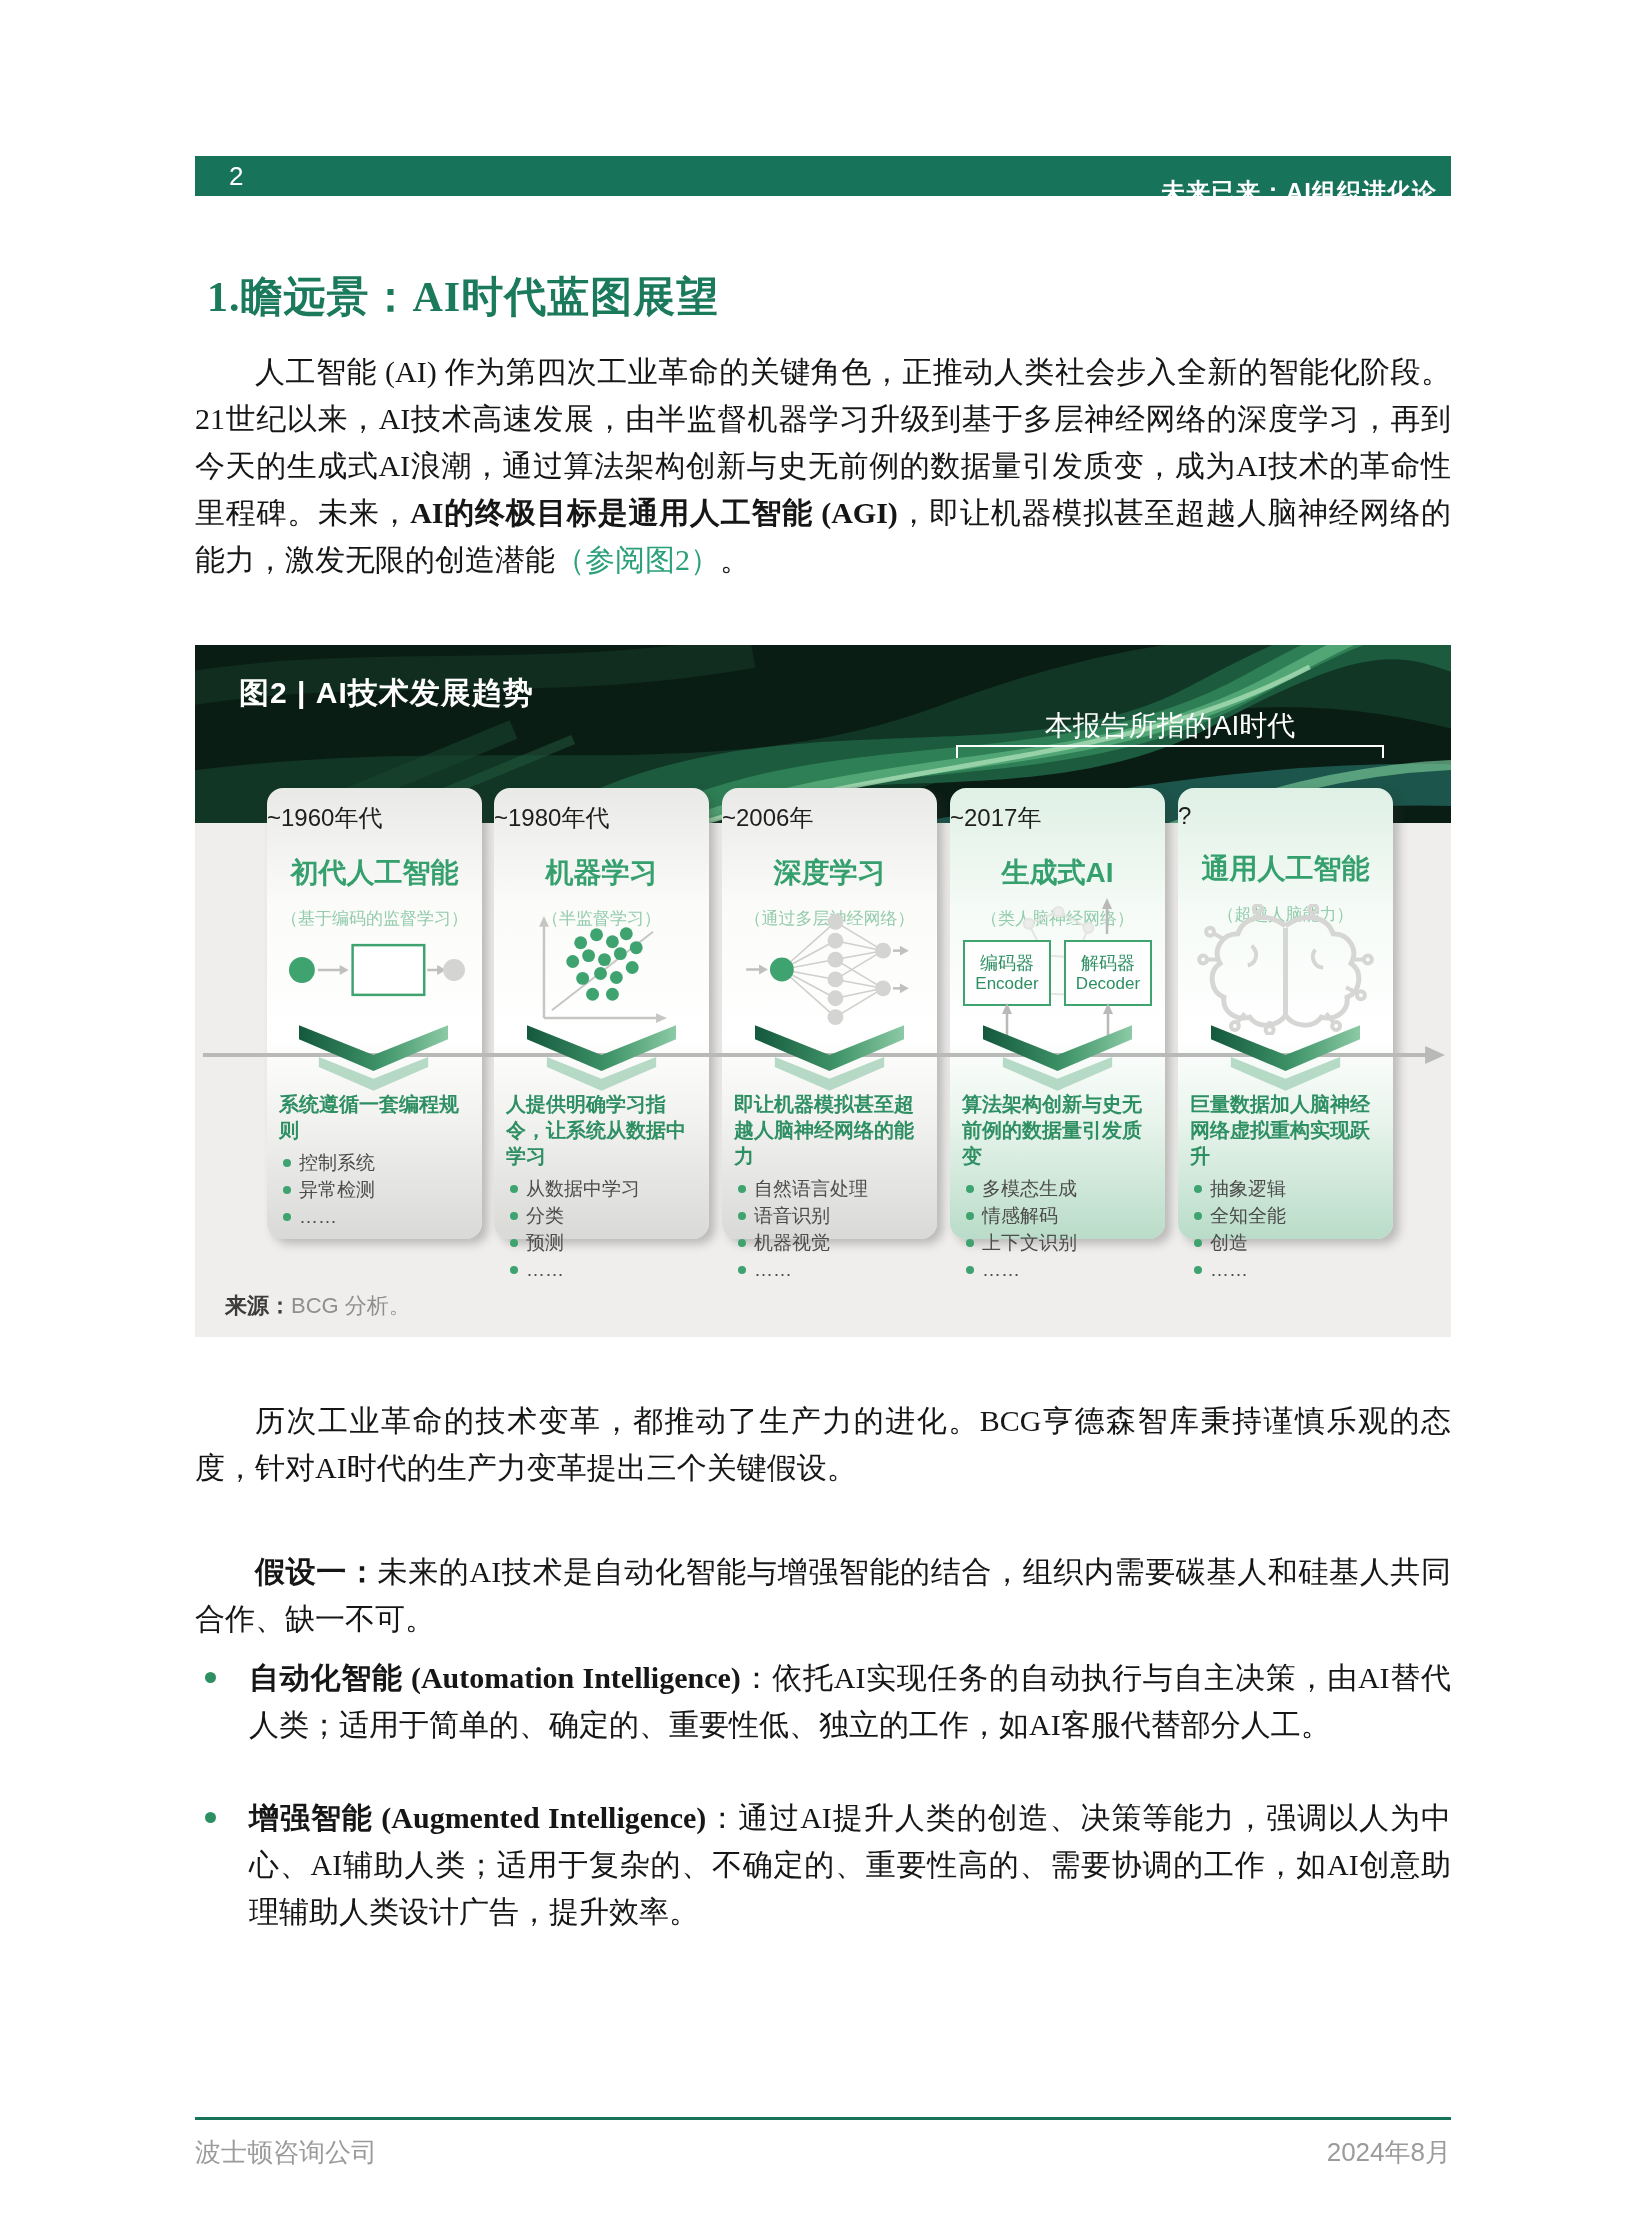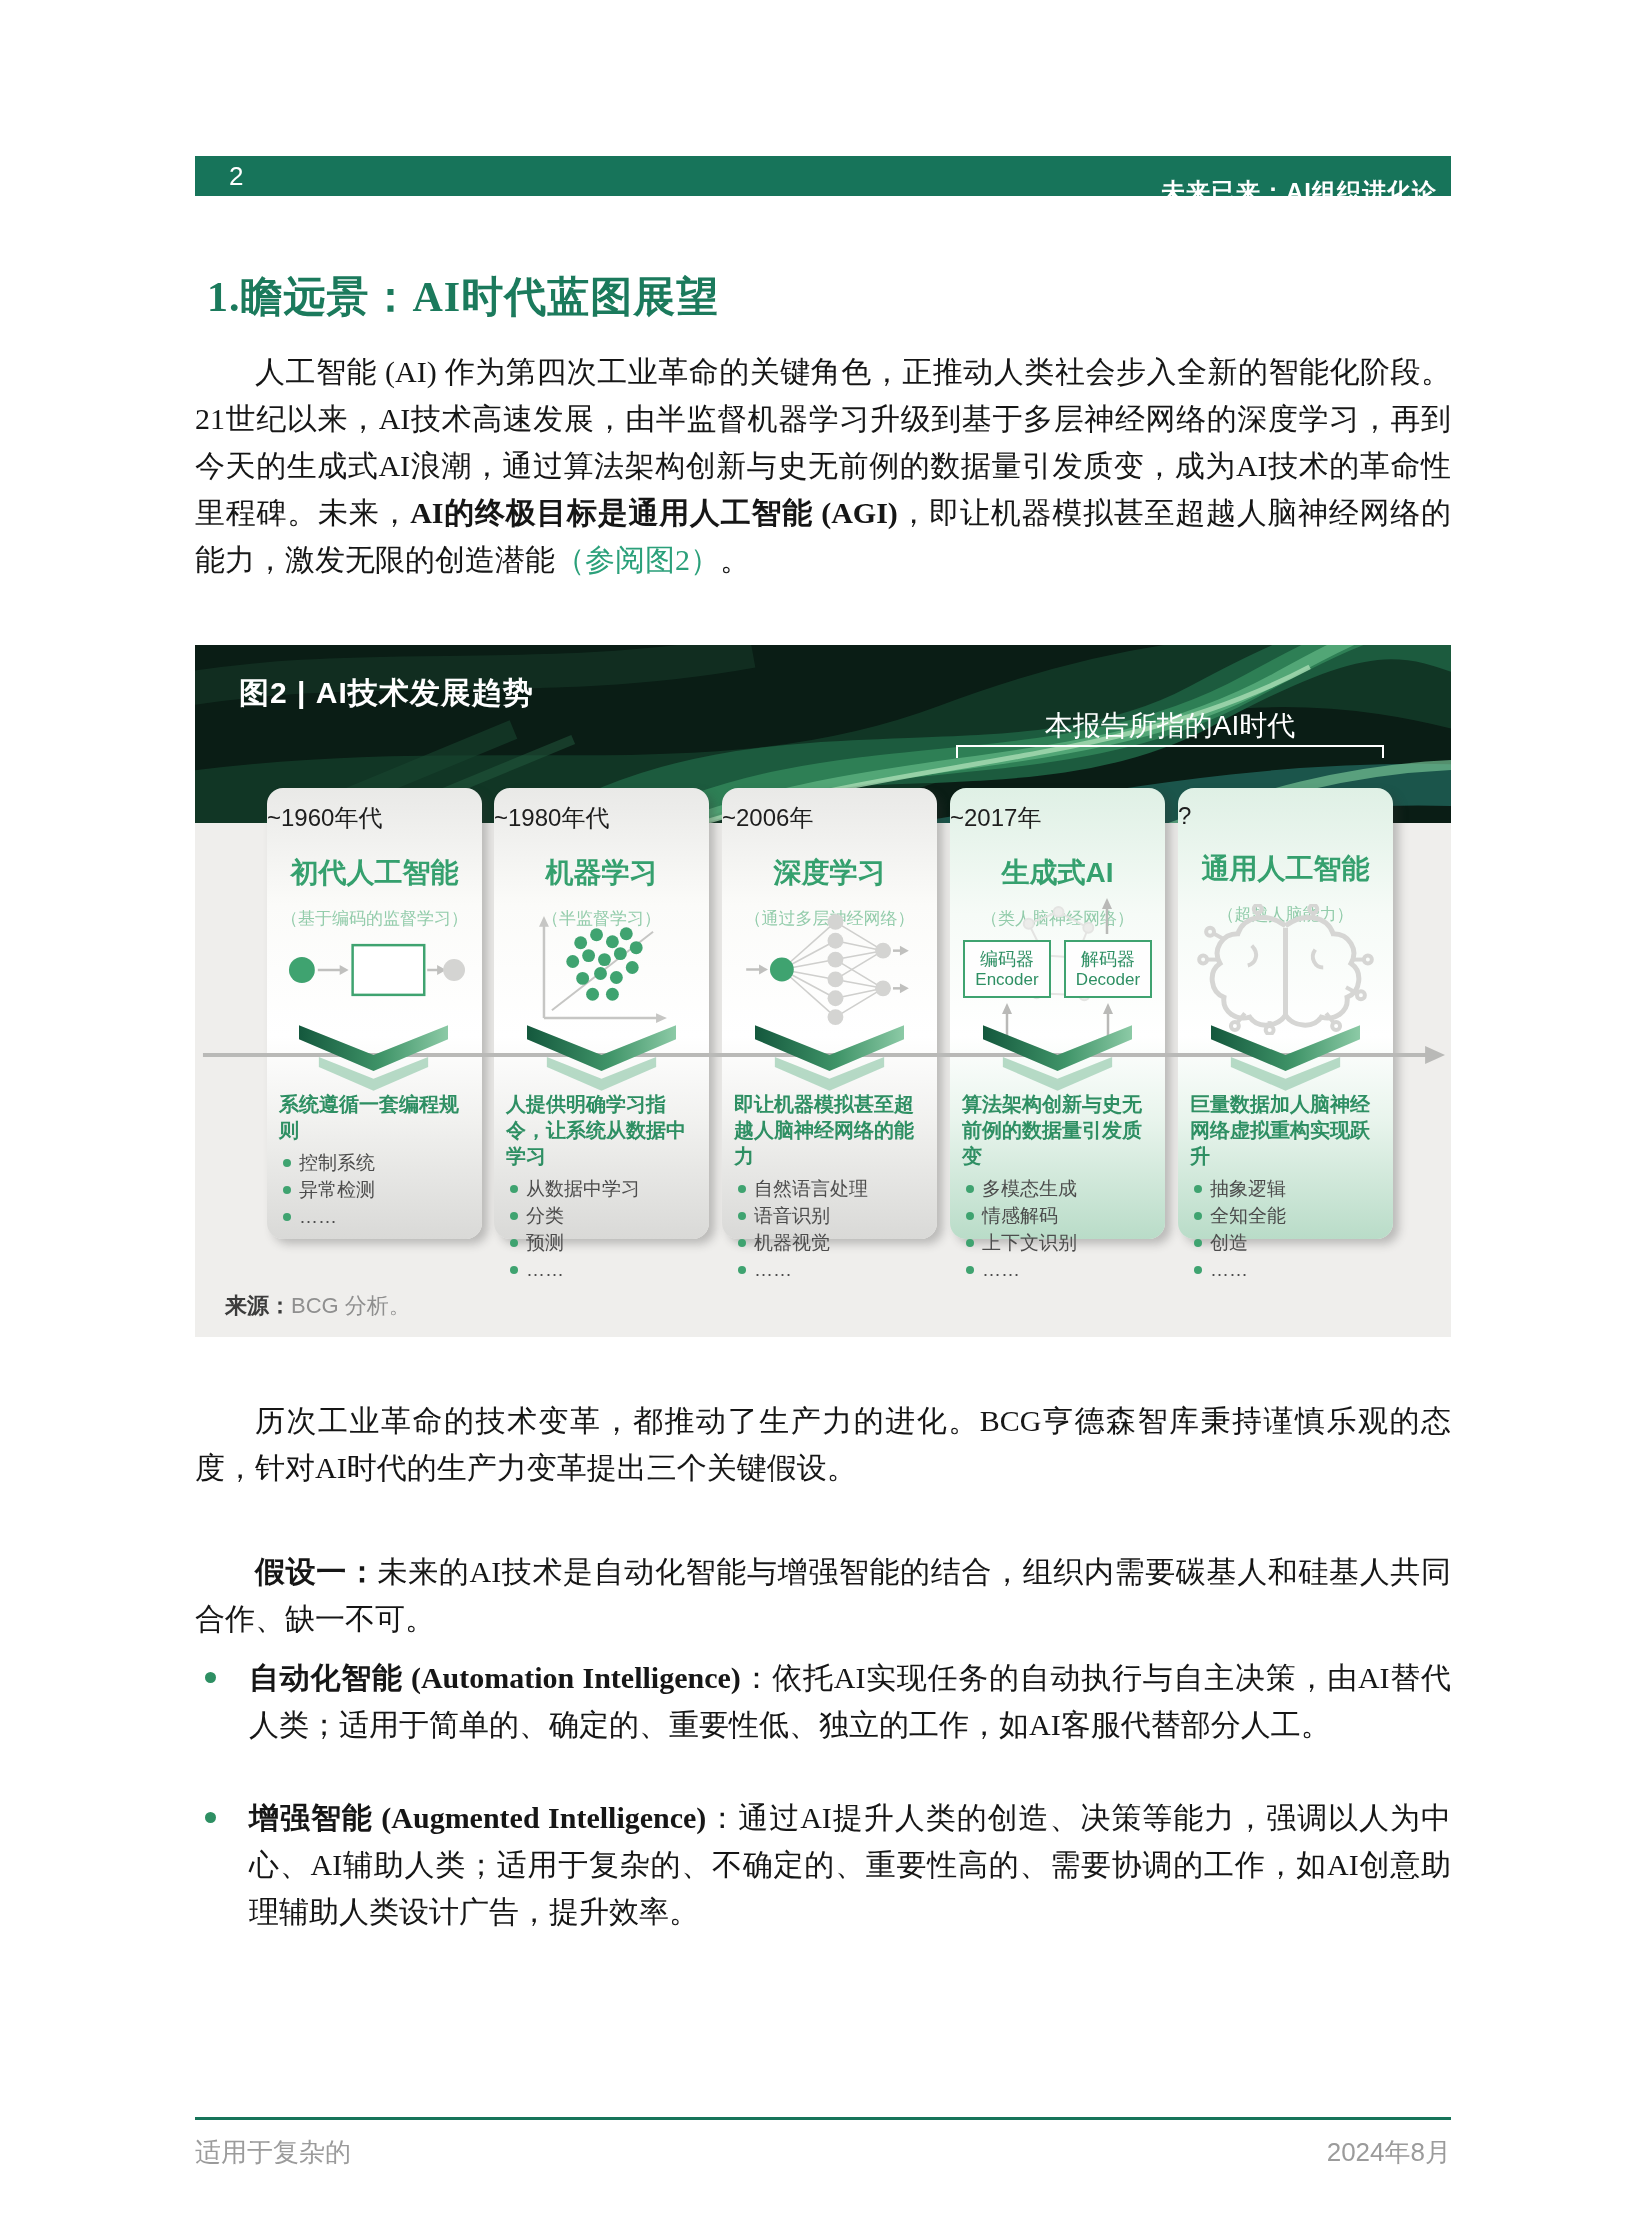--- a/index.html
+++ b/index.html
@@ -50,21 +50,21 @@
   .lower li{position:relative;padding-left:20px;font-size:19px;line-height:27px;color:#4C4C4C;}
   .lower li::before{content:"";position:absolute;left:4px;top:10px;width:8px;height:8px;
                     border-radius:50%;background:#3FA370;}
   .chevpos{position:absolute;top:380px;z-index:6;}
   .chv0{left:104px;} .chv1{left:332px;} .chv2{left:560px;} .chv3{left:788px;} .chv4{left:1016px;}
   .src{position:absolute;left:30px;bottom:16px;font-size:22px;color:#8F8F8F;}
   .src b{color:#3C3C3C;font-weight:700;}
   
   .encdec{position:relative;width:197px;height:151px;}
   .wm{position:absolute;left:30px;top:0;}
-  .ebox{position:absolute;top:46px;width:88px;height:58px;border:2px solid #3FA370;background:#FEFEFE;
+  .ebox{position:absolute;top:46px;width:88px;height:66px;border:2px solid #3FA370;background:#FEFEFE;
         box-sizing:border-box;display:flex;flex-direction:column;align-items:center;justify-content:center;
         color:#2E8F63;line-height:1.15;}
   .ebox .cn{font-size:18px;} .ebox .en{font-size:17px;}
   .enc{left:4px;} .dec{left:105px;}
   .arr{position:absolute;}
   
   .kps{position:absolute;left:195px;top:1654px;width:1256px;margin:0;padding:0;list-style:none;}
   .kps li{display:flex;margin-bottom:46px;}
   .kps .dot{flex:0 0 11px;width:11px;height:11px;border-radius:50%;background:#2E8F63;
             margin:18px 33px 0 10px;}
@@ -377,17 +377,17 @@
       <span class="dot"></span>
       <div class="btxt"><b>自动化智能 (Automation Intelligence)</b><span>：依托AI实现任务的自动执行与自主决策，由AI替代人类；适用于简单的、确定的、重要性低、独立的工作，如AI客服代替部分人工。</span></div>
     </li>
     <li>
       <span class="dot"></span>
       <div class="btxt"><b>增强智能 (Augmented Intelligence)</b><span>：通过AI提升人类的创造、决策等能力，强调以人为中心、AI辅助人类；适用于复杂的、不确定的、重要性高的、需要协调的工作，如AI创意助理辅助人类设计广告，提升效率。</span></div>
     </li>
   </ul>
 
   <div class="footrule"></div>
-  <span class="foot co">适用于复杂的</span>
+  <span class="foot co">波士顿咨询公司</span>
   <span class="foot dt">2024年8月</span>
 
 </div>
 
 
 </body></html>

